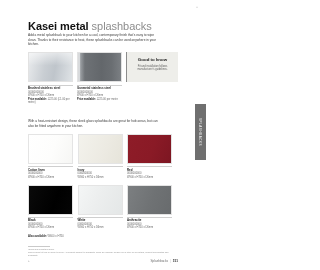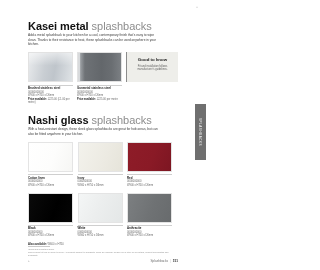--- a/index.html
+++ b/index.html
@@ -286,23 +286,20 @@
           <div class="cap-line">W900 x H750 x D6mm</div>
           <div class="cap-line">
             <b>Price available:</b>
             <span>£225.00 per metre</span>
           </div>
         </div>
       </div>
     </section>
 
     <section class="sec-glass">
-      <h2 class="section-head">
-        <span class="strong">Nashi glass</span><span class="light"> splashbacks</span>
-      </h2>
       <p class="intro">With a heat-resistant design, these sleek glass splashbacks are great for hob areas, but can also be fitted anywhere in your kitchen.</p>
 
       <div class="swatch-grid">
         <div class="swatch sw-cotton"></div>
         <div class="swatch sw-ivory"></div>
         <div class="swatch sw-red"></div>
       </div>
       <div class="sw-caps">
         <div>
           <div class="cap-name">Cotton linen</div>

